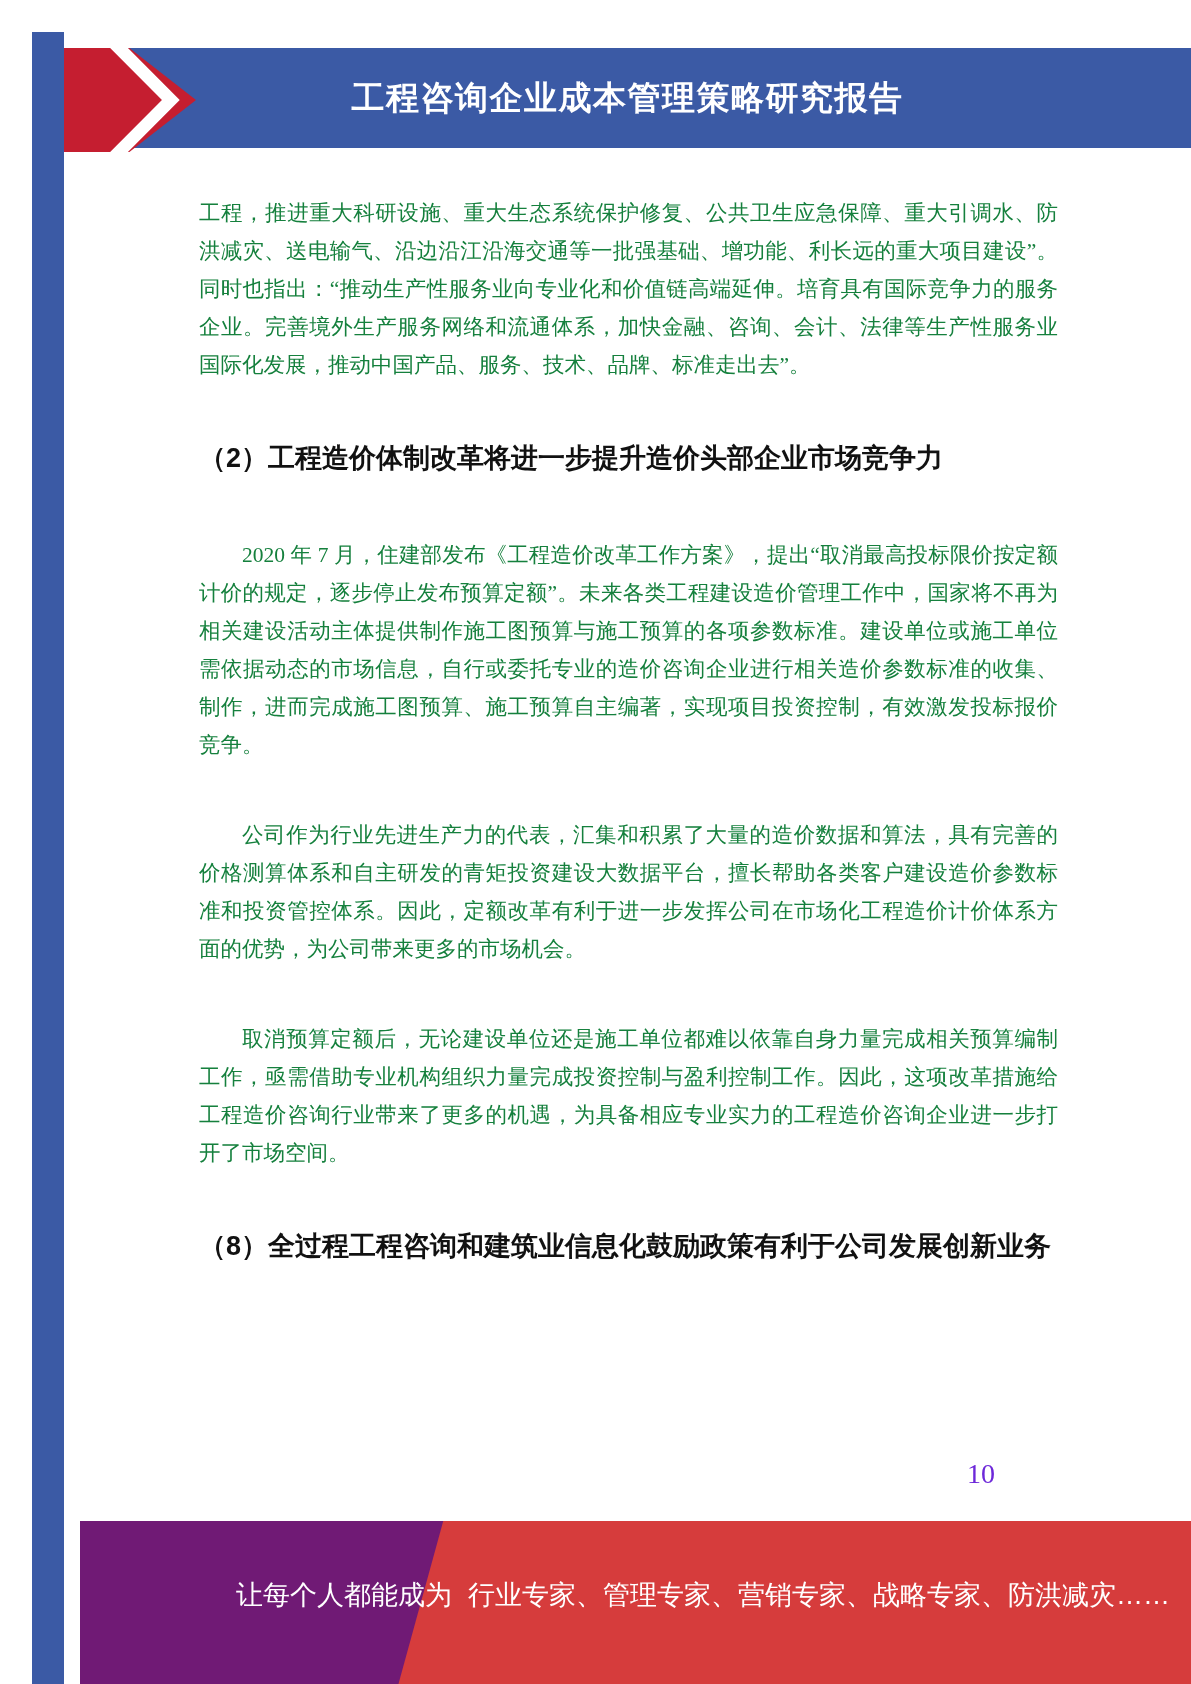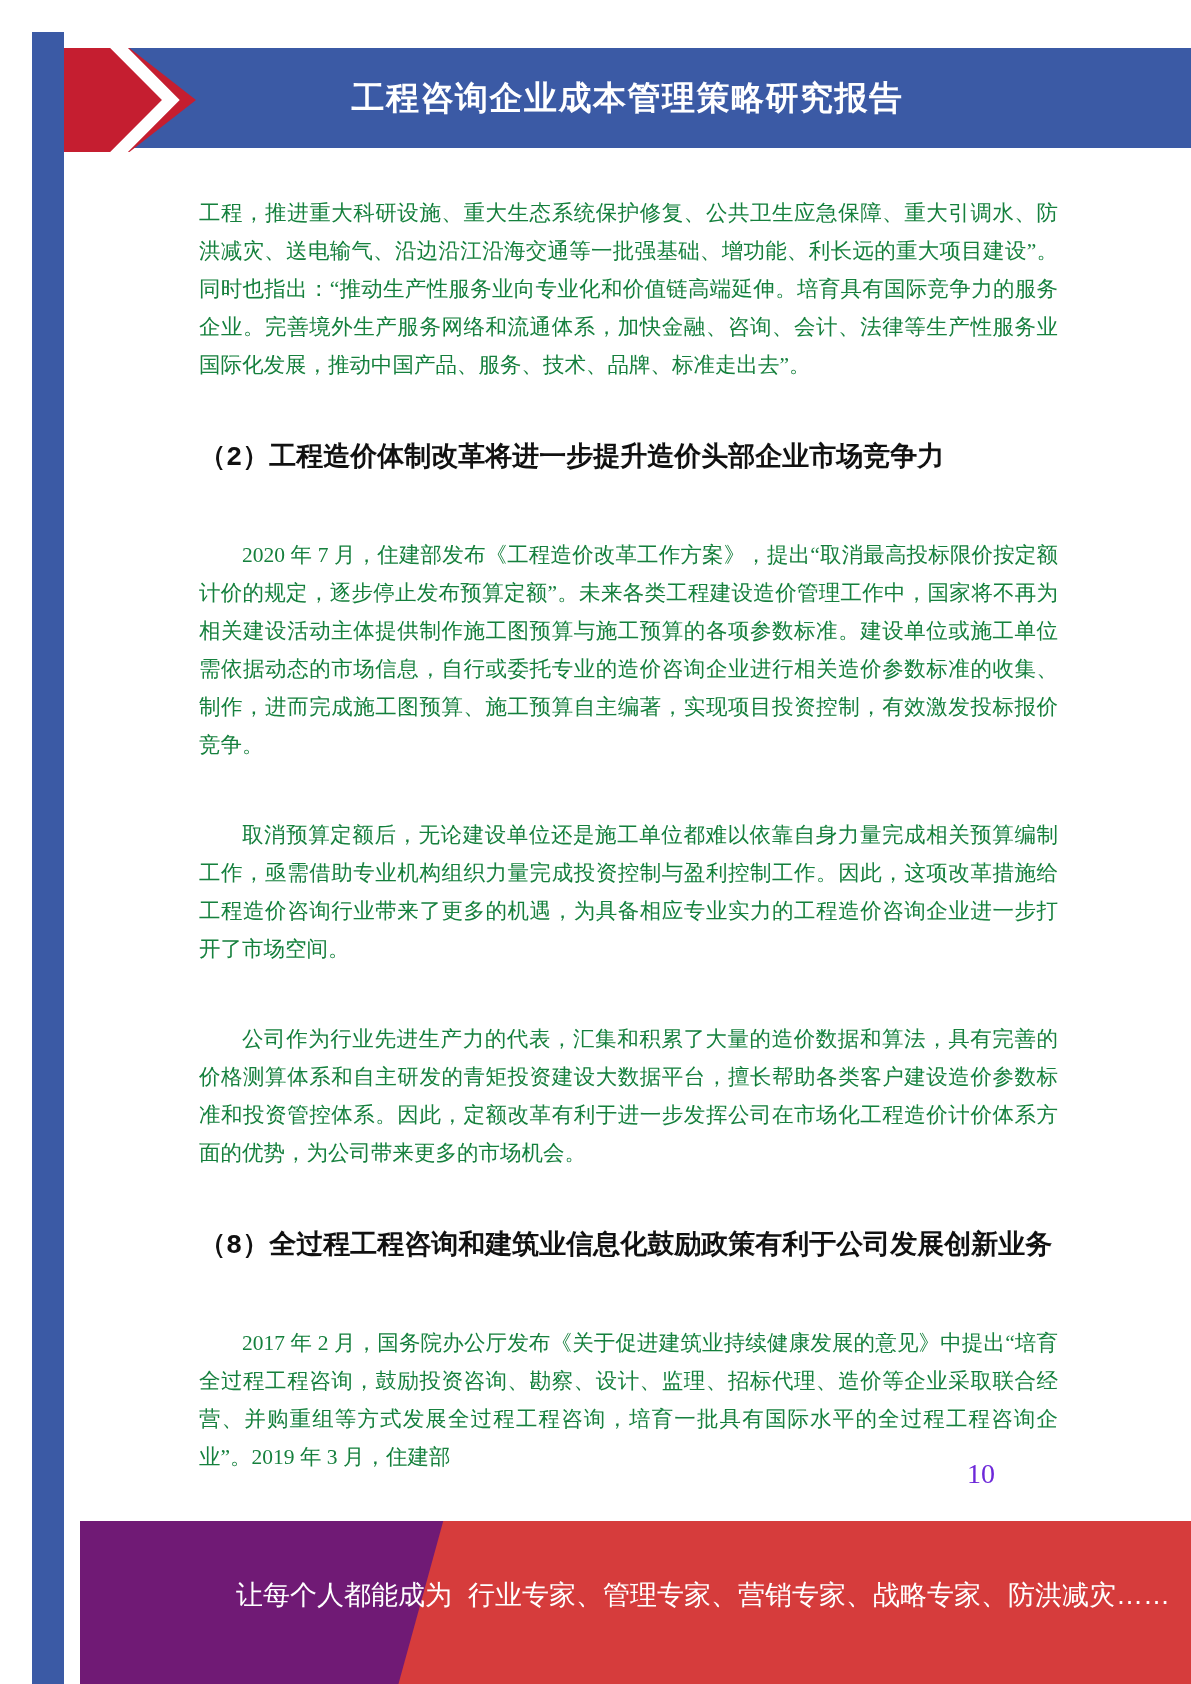--- a/index.html
+++ b/index.html
@@ -64,21 +64,21 @@
   .para {
     font-size:21.5px;
     line-height:38px;
     text-align:justify;
     text-indent:2em;
     margin-bottom:20px;
     color:#15803d;
   }
   .para.no-indent { text-indent:0; }
   .heading {
-    font-family:Liberation Mono, monospace;
+    font-family:Liberation Sans, sans-serif;
     font-weight:700;
     font-size:27px;
     line-height:40px;
     color:#111111;
     margin:22px 0 26px 0;
   }
 
   
   .page-number {
     position:absolute;
@@ -127,24 +127,23 @@
       <div class="arrow-base"></div>
       <div class="arrow-chevron"></div>
     </div>
     <h1 class="header-title">工程咨询企业成本管理策略研究报告</h1>
   </header>
 
   <main class="content">
     <p class="para no-indent">工程，推进重大科研设施、重大生态系统保护修复、公共卫生应急保障、重大引调水、防洪减灾、送电输气、沿边沿江沿海交通等一批强基础、增功能、利长远的重大项目建设”。同时也指出：“推动生产性服务业向专业化和价值链高端延伸。培育具有国际竞争力的服务企业。完善境外生产服务网络和流通体系，加快金融、咨询、会计、法律等生产性服务业国际化发展，推动中国产品、服务、技术、品牌、标准走出去”。</p>
     <h2 class="heading">（2）工程造价体制改革将进一步提升造价头部企业市场竞争力</h2>
     <p class="para">2020 年 7 月，住建部发布《工程造价改革工作方案》，提出“取消最高投标限价按定额计价的规定，逐步停止发布预算定额”。未来各类工程建设造价管理工作中，国家将不再为相关建设活动主体提供制作施工图预算与施工预算的各项参数标准。建设单位或施工单位需依据动态的市场信息，自行或委托专业的造价咨询企业进行相关造价参数标准的收集、制作，进而完成施工图预算、施工预算自主编著，实现项目投资控制，有效激发投标报价竞争。</p>
+    <p class="para">公司作为行业先进生产力的代表，汇集和积累了大量的造价数据和算法，具有完善的价格测算体系和自主研发的青矩投资建设大数据平台，擅长帮助各类客户建设造价参数标准和投资管控体系。因此，定额改革有利于进一步发挥公司在市场化工程造价计价体系方面的优势，为公司带来更多的市场机会。</p>
     <p class="para">取消预算定额后，无论建设单位还是施工单位都难以依靠自身力量完成相关预算编制工作，亟需借助专业机构组织力量完成投资控制与盈利控制工作。因此，这项改革措施给工程造价咨询行业带来了更多的机遇，为具备相应专业实力的工程造价咨询企业进一步打开了市场空间。</p>
-    <p class="para">公司作为行业先进生产力的代表，汇集和积累了大量的造价数据和算法，具有完善的价格测算体系和自主研发的青矩投资建设大数据平台，擅长帮助各类客户建设造价参数标准和投资管控体系。因此，定额改革有利于进一步发挥公司在市场化工程造价计价体系方面的优势，为公司带来更多的市场机会。</p>
     <h2 class="heading">（8）全过程工程咨询和建筑业信息化鼓励政策有利于公司发展创新业务</h2>
-    <p class="para">2017 年 2 月，国务院办公厅发布《关于促进建筑业持续健康发展的意见》中提出“培育全过程工程咨询，鼓励投资咨询、勘察、设计、监理、招标代理、造价等企业采取联合经营、并购重组等方式发展全过程工程咨询，培育一批具有国际水平的全过程工程咨询企业”。2019 年 3 月，住建部</p>
   </main>
 
   <div class="page-number">10</div>
 
   <footer class="footer">
     <div class="footer-red"></div>
     <span class="footer-text footer-text-left">让每个人都能成为</span>
     <span class="footer-text footer-text-right">行业专家、管理专家、营销专家、战略专家、防洪减灾……</span>
   </footer>
 

